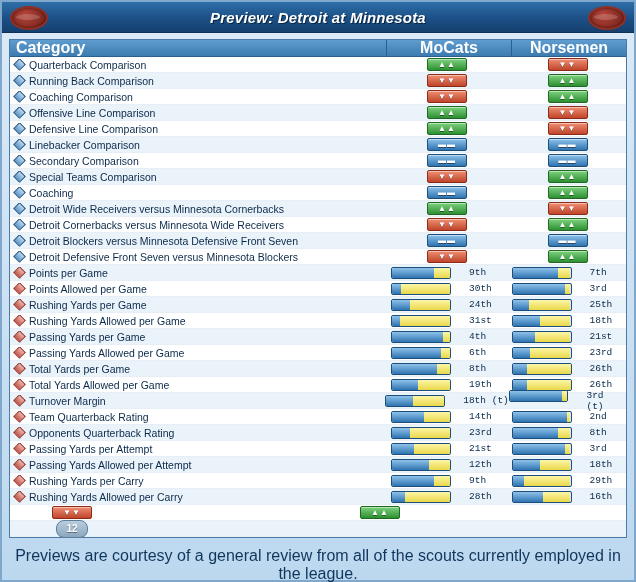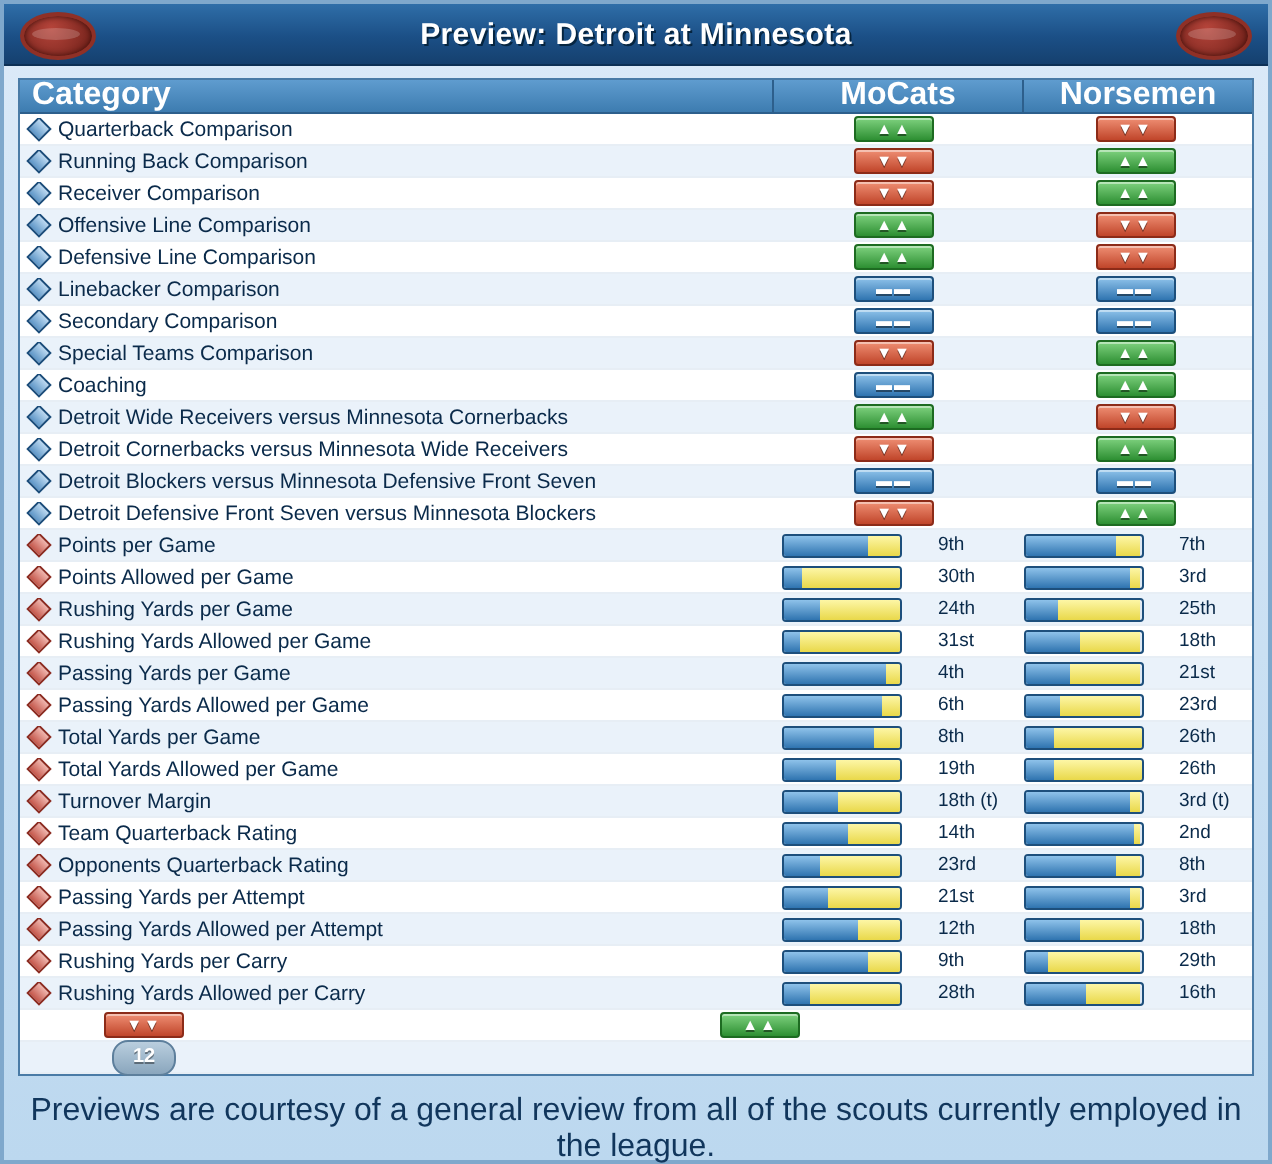--- a/index.html
+++ b/index.html
@@ -17,20 +17,21 @@
     display:flex;flex-direction:column;
     position:relative;
   }
   
   .titlebar{
     height:30px;flex:0 0 30px;
     background:linear-gradient(#2f6ea8,#1b4f86 55%,#15406e);
     border-bottom:1px solid #0d3055;
     display:flex;align-items:center;justify-content:center;
     position:relative;
+    font-style:italic;
   }
   .titlebar .title{
     color:#ffffff;font-size:15px;font-weight:bold;
     text-shadow:1px 1px 1px #062votes;
     text-shadow:1px 1px 0 #062540;
     letter-spacing:.2px;
   }
   .badge{
     position:absolute;top:4px;width:34px;height:20px;border-radius:50%;
     border:2px solid #8f3026;
@@ -88,21 +89,21 @@
     display:flex;align-items:center;justify-content:center;
     font-size:8px;font-weight:bold;color:#ffffff;
     text-shadow:0 1px 0 rgba(0,0,0,.45);
     box-shadow:inset 0 1px 0 rgba(255,255,255,.45);
   }
   .chip.green{background:linear-gradient(#7fd27f,#2d8f32);border-color:#1d6b21;}
   .chip.red{background:linear-gradient(#ef8f74,#c0452a);border-color:#8c2b18;}
   .chip.blue{background:linear-gradient(#8ec2ea,#2f74b0);border-color:#1d4f7c;}
   .chip .arrows{letter-spacing:1px;}
   
-  .statwrap{display:flex;align-items:center;gap:18px;}
+  .statwrap{display:flex;align-items:flex-start;gap:18px;font-family:Liberation Mono, monospace;}
   .bar{
     width:58px;height:10px;border:1px solid #1d4f7c;border-radius:2px;
     background:#dfe9f2;overflow:hidden;display:flex;
     box-shadow:inset 0 1px 0 rgba(255,255,255,.5);
   }
   .bar .fill{height:100%;background:linear-gradient(#8ec2ea,#2f74b0);}
   .bar .rest{height:100%;background:linear-gradient(#fdf6a6,#e9d84a);}
   .rank{font-size:9.5px;min-width:34px;text-align:left;}
   
   .tv{
@@ -188,21 +189,21 @@
               <div>
                 <div class="chip green">
                   <span class="arrows">▲▲</span>
                 </div>
               </div>
             </div>
           </div>
           <div class="row">
             <div class="cat">
               <span class="dia blue"></span>
-              <span>Receiver Comparison</span>
+              <span>Coaching Comparison</span>
             </div>
             <div class="c1">
               <div>
                 <div class="chip red">
                   <span class="arrows">▼▼</span>
                 </div>
               </div>
             </div>
             <div class="c2">
               <div>

